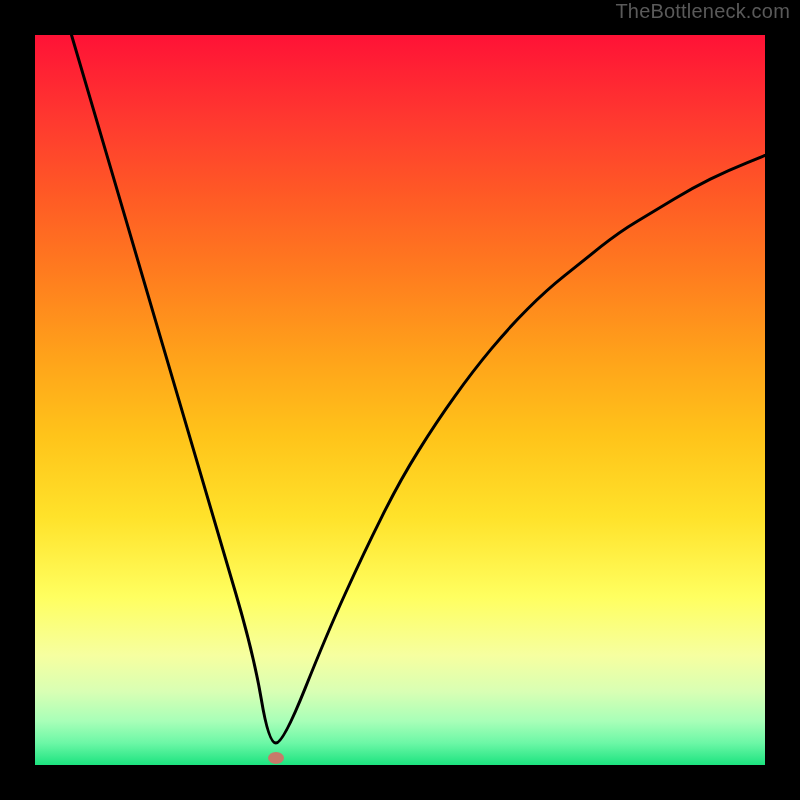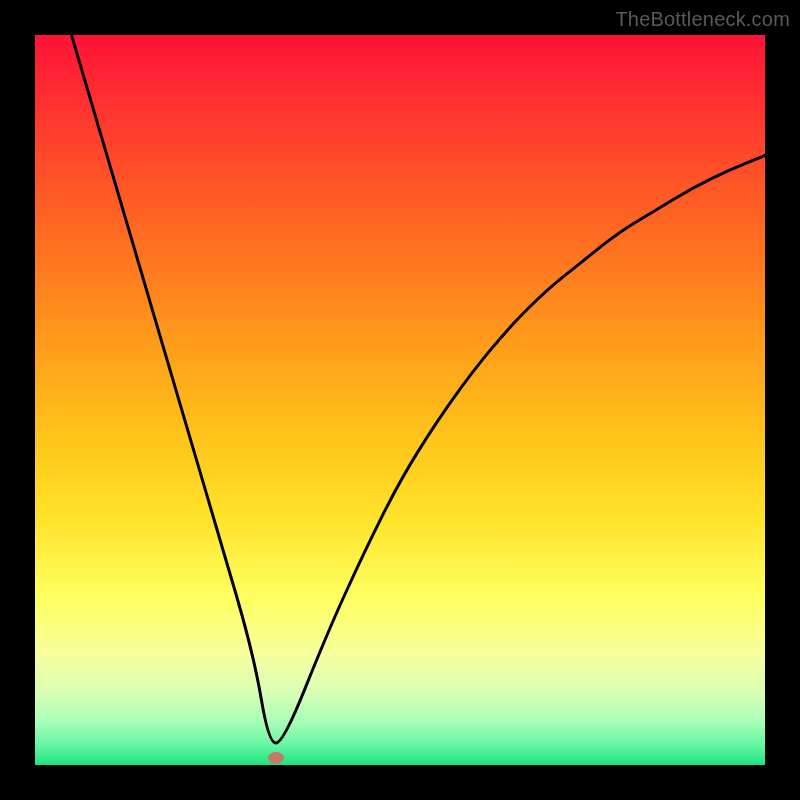--- a/index.html
+++ b/index.html
@@ -12,21 +12,21 @@
     font-family: Arial, Helvetica, sans-serif;
   }
   .frame {
     position: relative;
     width: 800px;
     height: 800px;
     background: #000;
   }
   .watermark {
     position: absolute;
-    top: 8px;
+    top: 0;
     right: 10px;
     color: #5a5a5a;
     font-size: 20px;
     font-weight: 400;
     letter-spacing: 0.2px;
     z-index: 5;
   }
   .plot-area {
     position: absolute;
     left: 35px;

